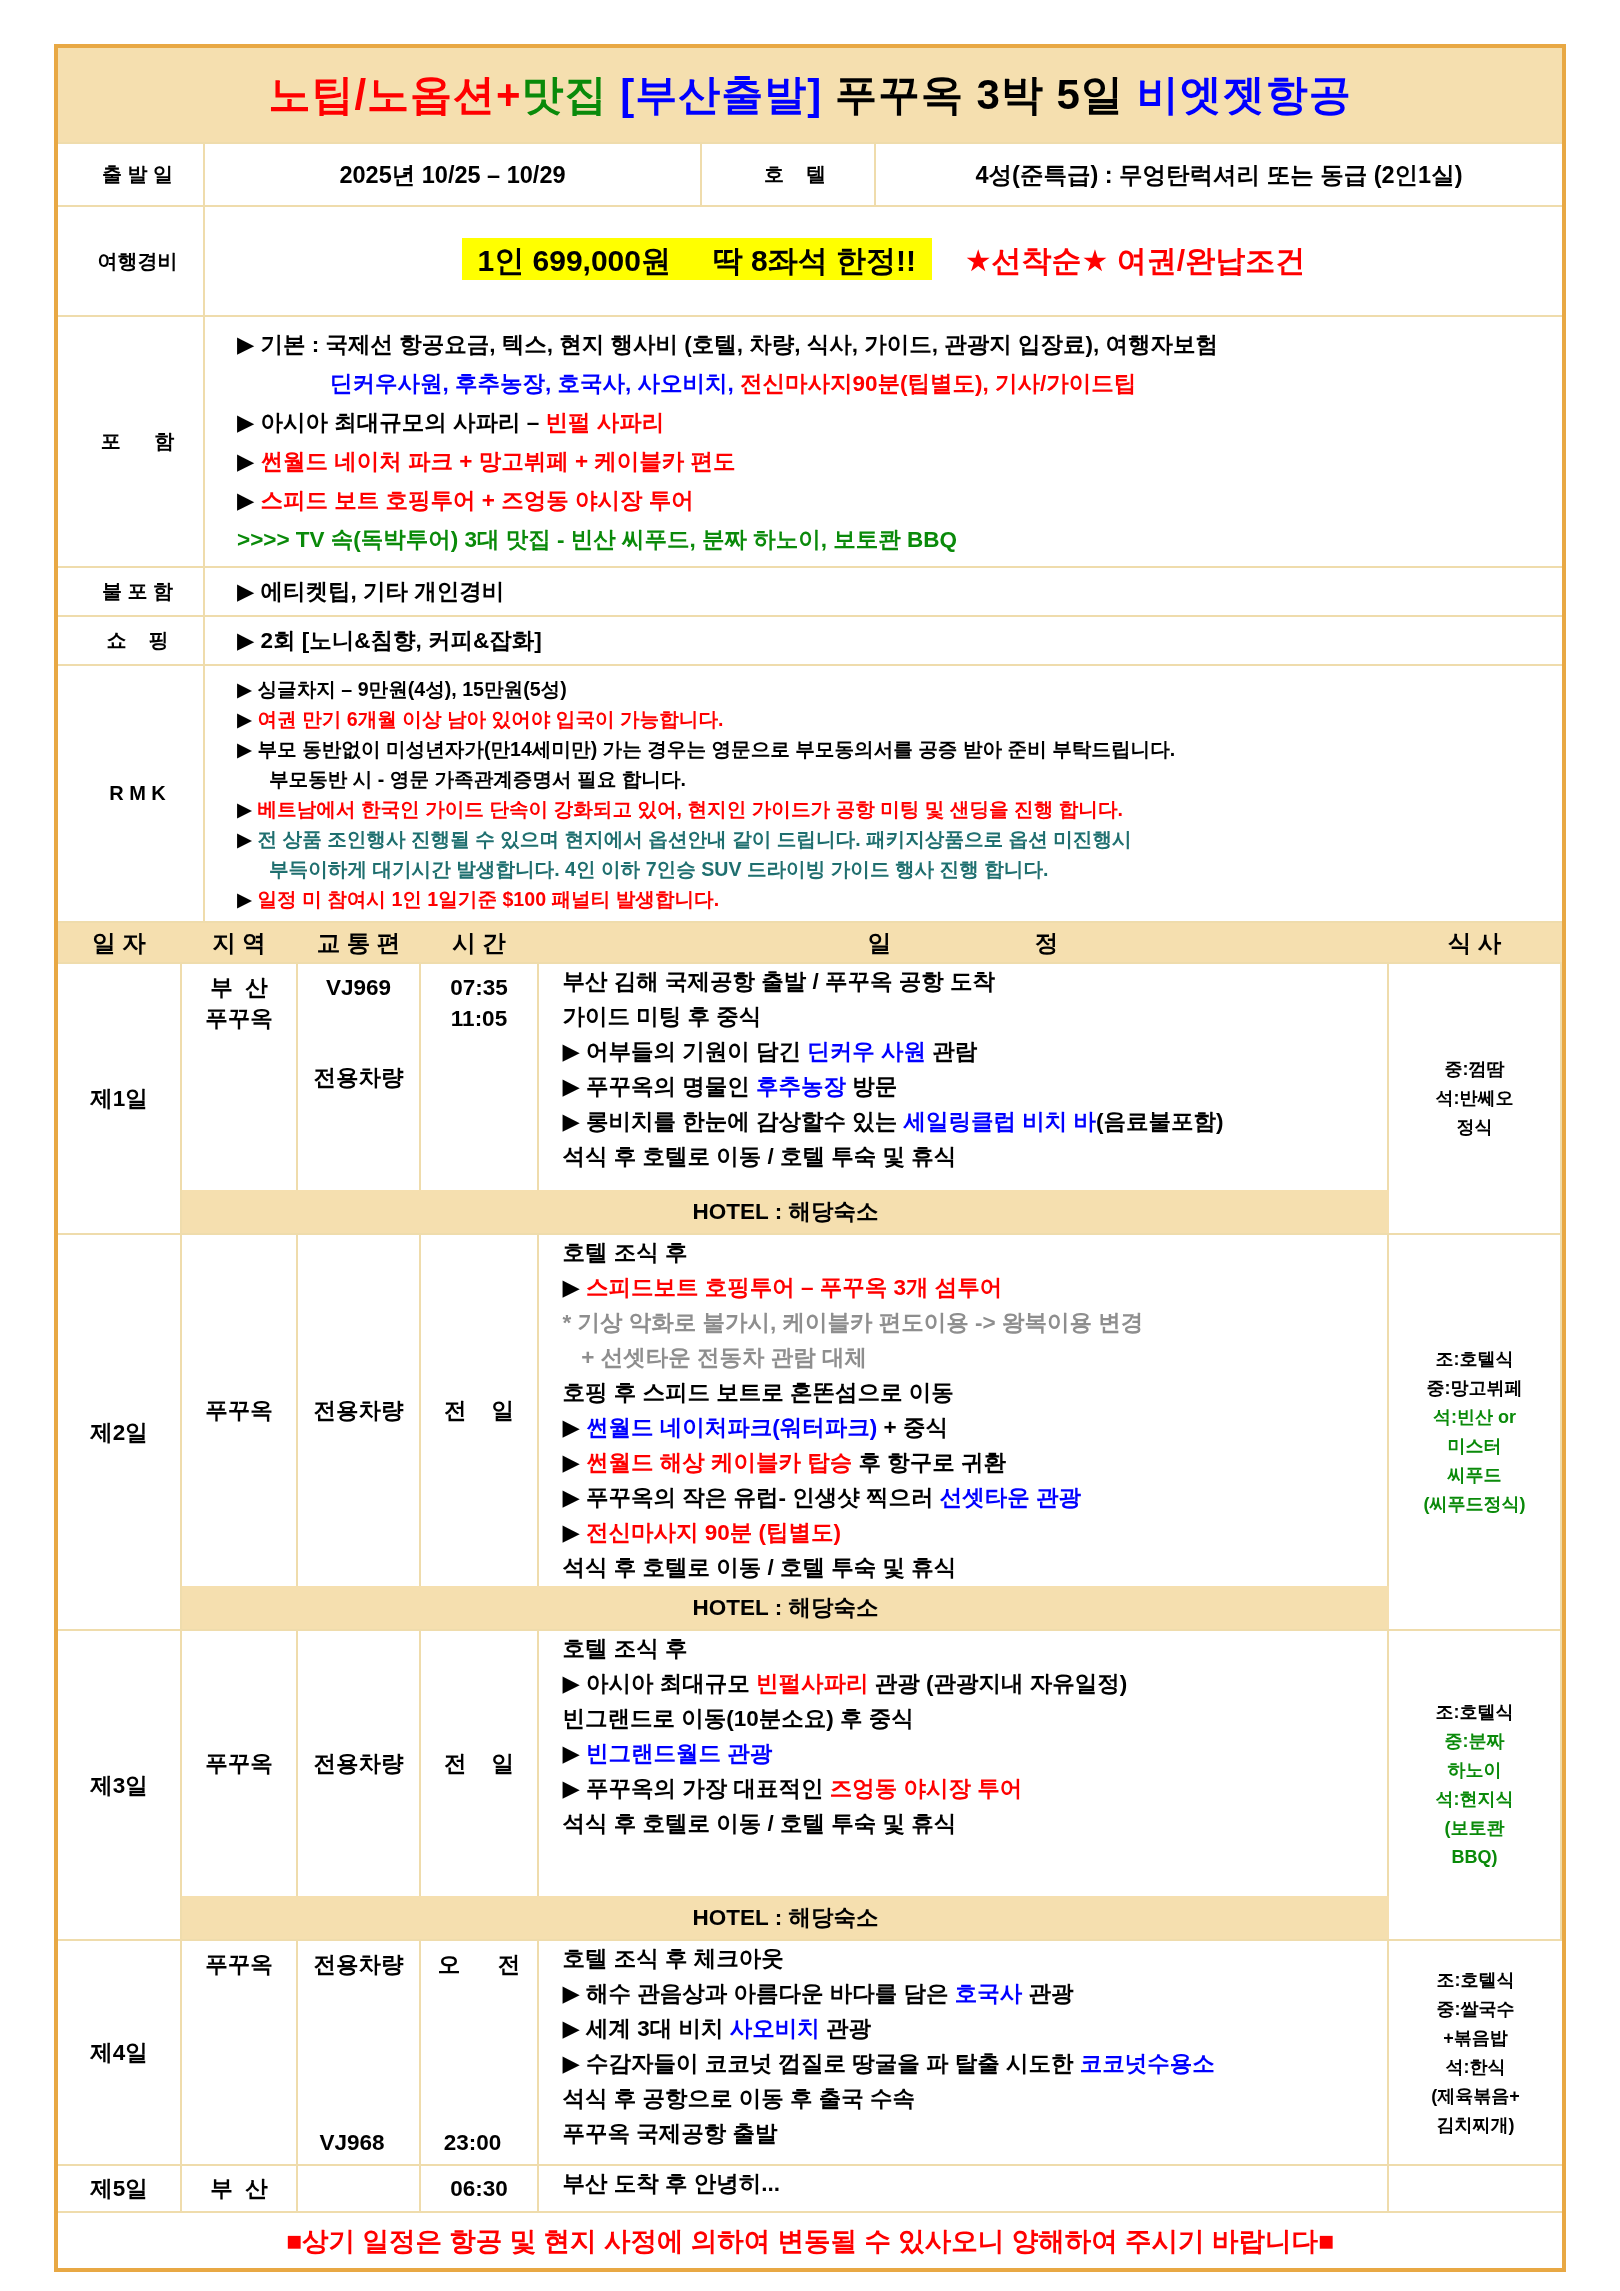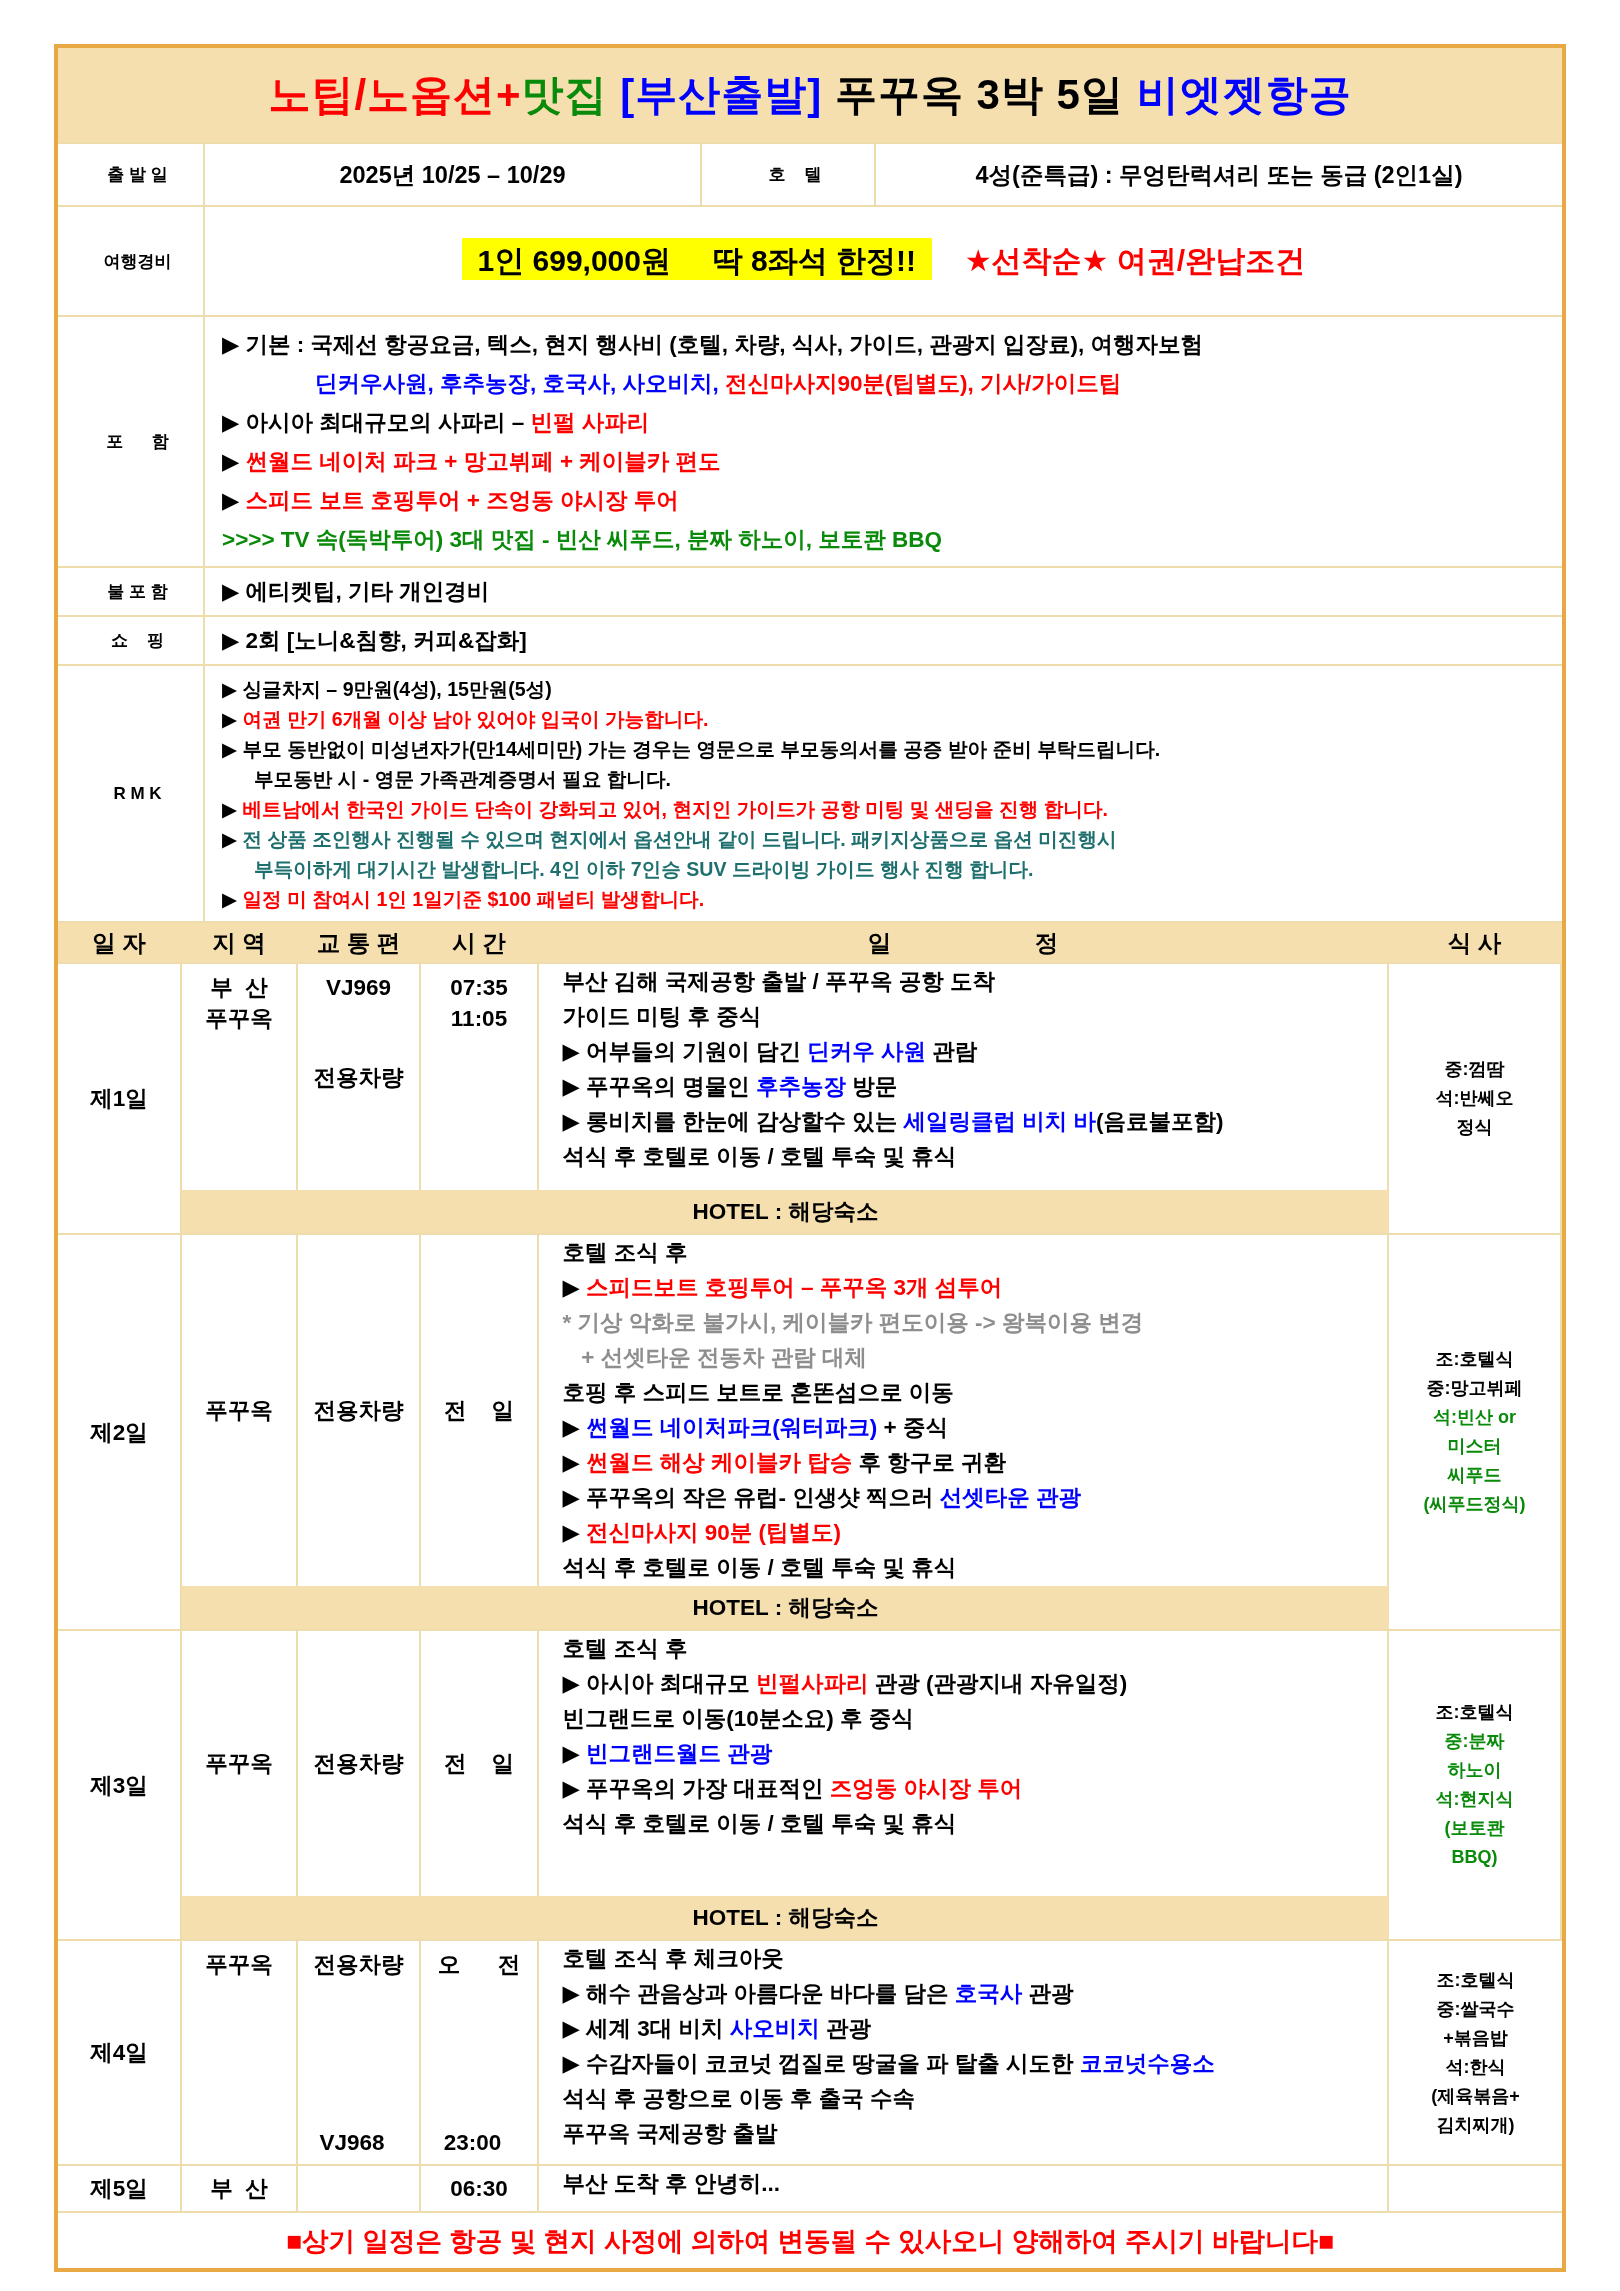--- a/index.html
+++ b/index.html
@@ -8,21 +8,21 @@
   }
   *{box-sizing:border-box; margin:0; padding:0;}
   body{background:#FFFFFF; font-family:"Liberation Sans","DejaVu Sans",sans-serif; font-weight:700; color:#000;}
   .stage{position:relative; width:1620px; height:2292px; background:#FFF; overflow:hidden;}
   .page{position:absolute; left:54px; top:44px; width:1512px; border:4.9px solid var(--frame); background:#FFF;}
 
   
   .row{display:flex; border-bottom:2px solid var(--line);}
   .cell{border-right:2px solid var(--line);}
   .cell:last-child{border-right:none;}
-  .lbl{display:flex; align-items:center; justify-content:center; white-space:pre; font-size:17px; text-align:right;padding-left:14px;}
+  .lbl{display:flex; align-items:center; justify-content:center; white-space:pre; font-size:20px; text-align:right;padding-left:14px;}
   .w150{width:147px; flex:none;}
   .w507{width:497px; flex:none;}
   .w178{width:174px; flex:none;}
   .flex1{flex:1;}
 
   
   .title-row{height:96px; background:var(--wheat); display:flex; align-items:center; justify-content:center;
              font-size:42px; letter-spacing:1px; border-bottom:2px solid var(--line);}
   .title-row .t-line{text-align:center; white-space:pre;}
 
@@ -31,21 +31,21 @@
   .depart-row .val{display:flex; align-items:center; justify-content:center; font-size:23.5px; text-align:center; white-space:pre;}
 
   
   .cost-row{height:110px;}
   .cost-cell{display:flex; flex-direction:column; justify-content:center;}
   .cost-cell .t-line{text-align:center; font-size:30px; white-space:pre;}
   .c-hl{background:var(--yellow); color:#000; padding:5.9px 15.7px 3.9px; margin-right:33px;}
   .c-cr{color:var(--red);}
 
   
-  .lines{display:flex; flex-direction:column; justify-content:center; padding-left:17px;}
+  .lines{display:flex; flex-direction:column; justify-content:center; padding-left:32px;}
   .t-line{white-space:pre-wrap;}
   .include-row{height:251px;}
   .include-row .t-line{line-height:39px; font-size:22.5px;}
   .exclude-row{height:49px;}
   .shopping-row{height:49px;}
   .exclude-row .t-line,.shopping-row .t-line{font-size:22.5px;}
   .rmk-row{height:257px;}
   .rmk-row .t-line{line-height:30px; font-size:19.6px;}
 
   .c-k{color:#000;} .c-r{color:var(--red);} .c-b{color:var(--blue);}

